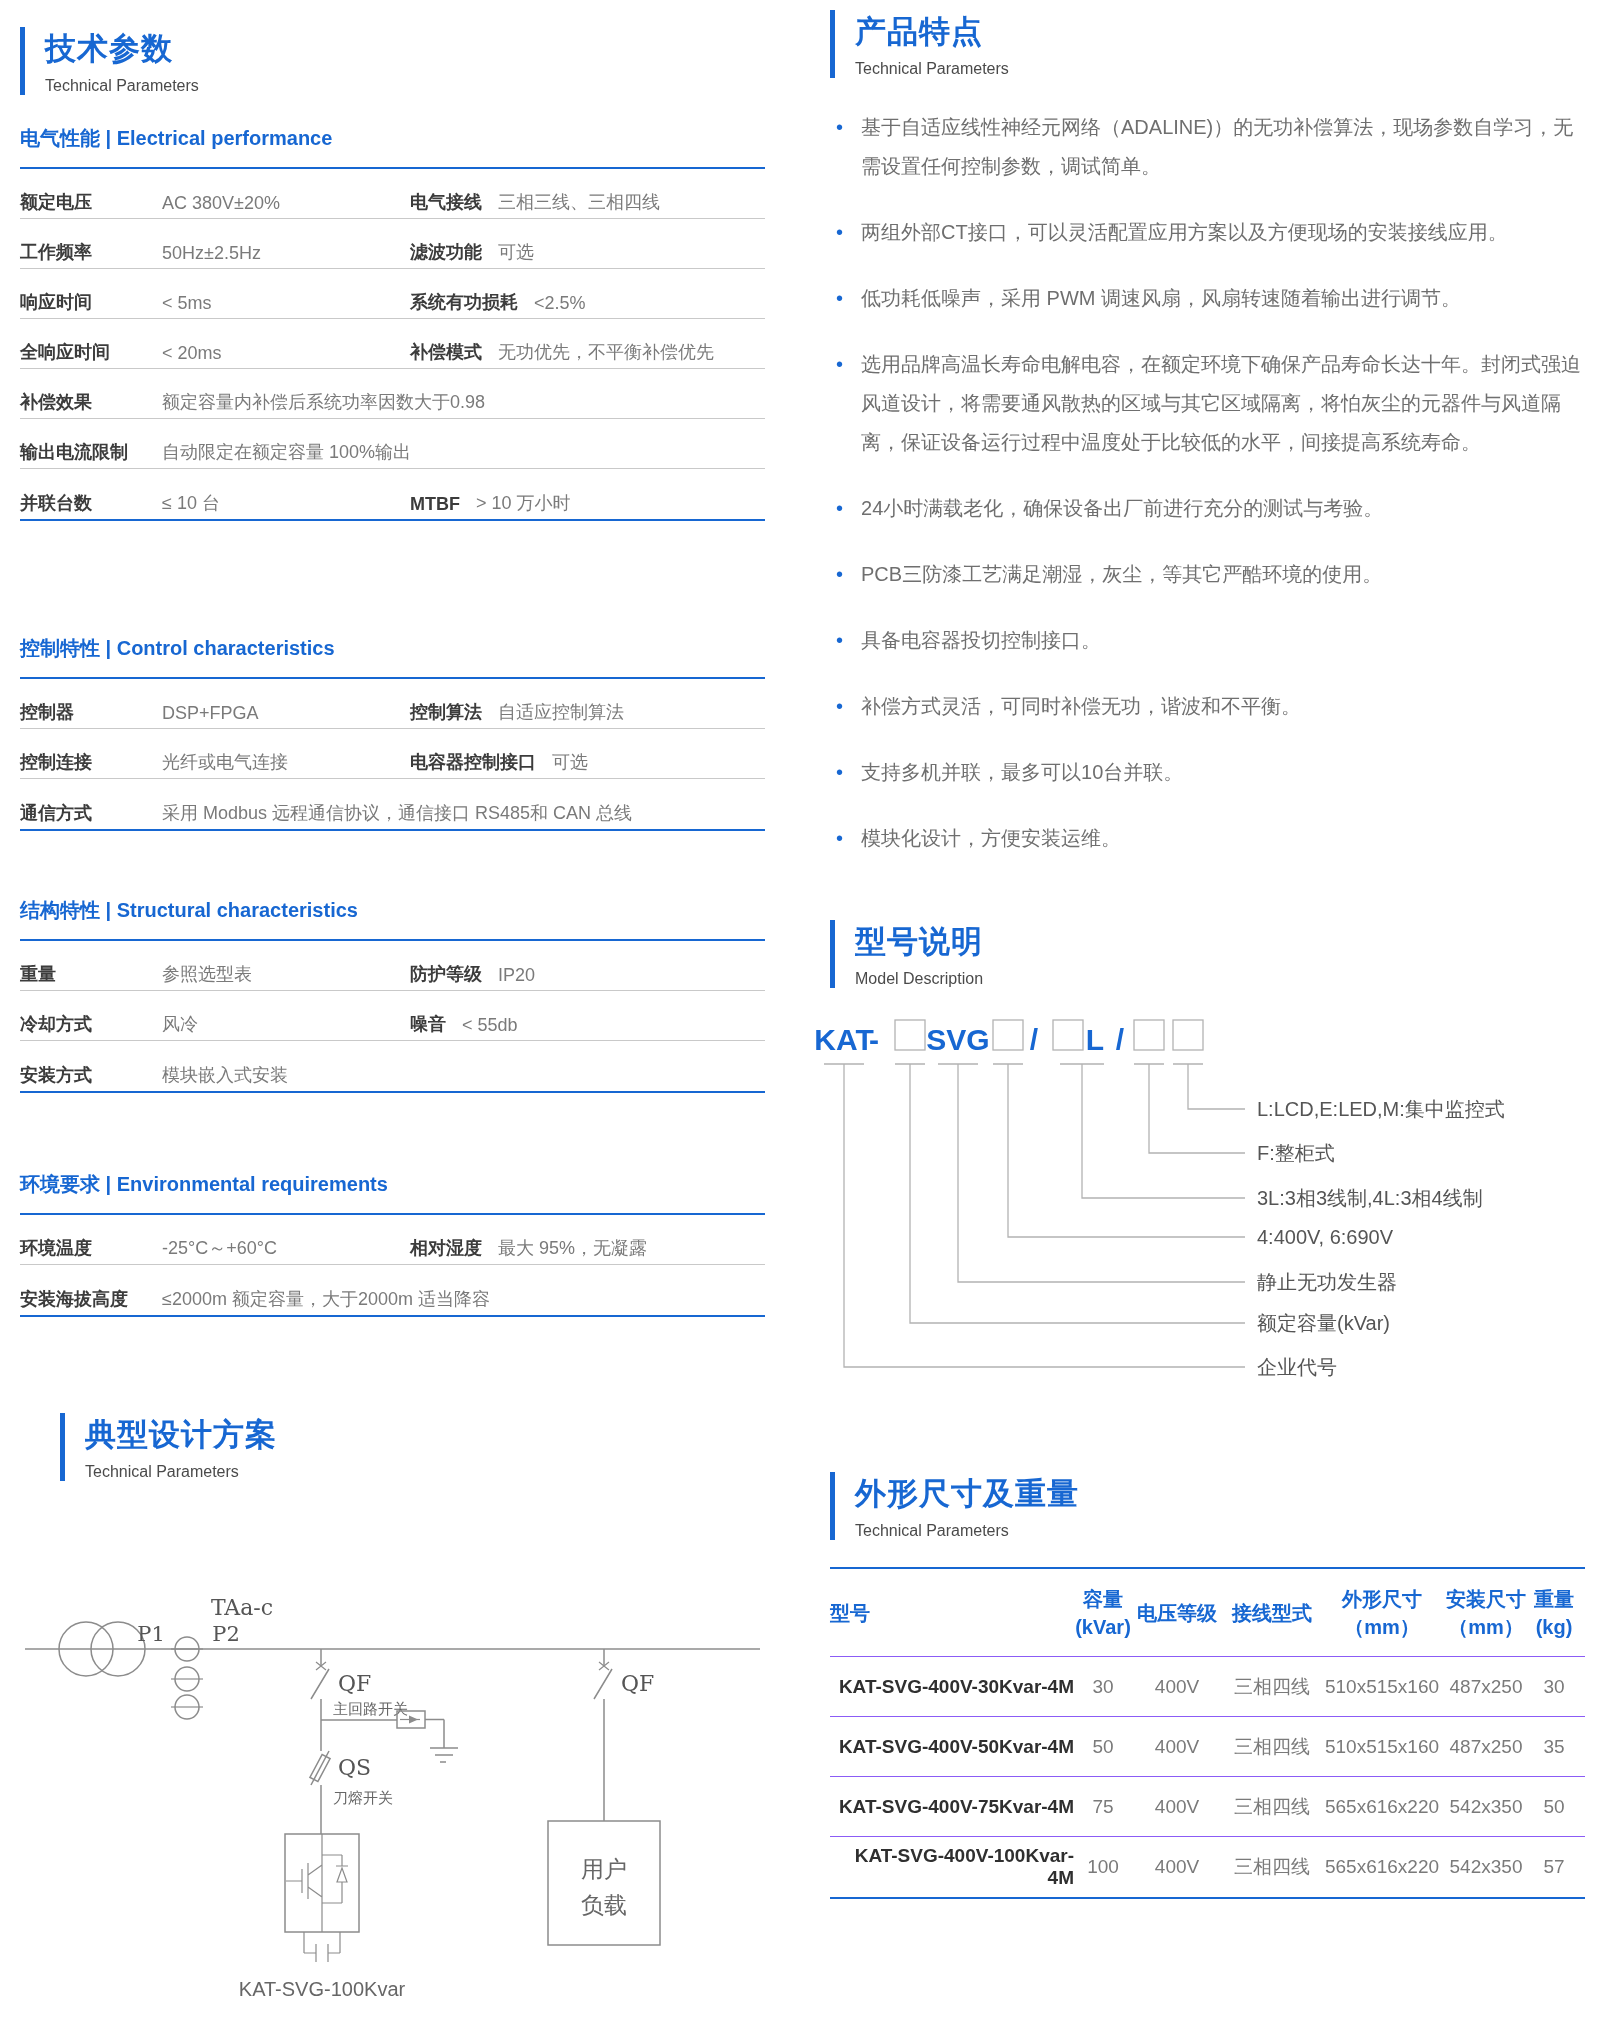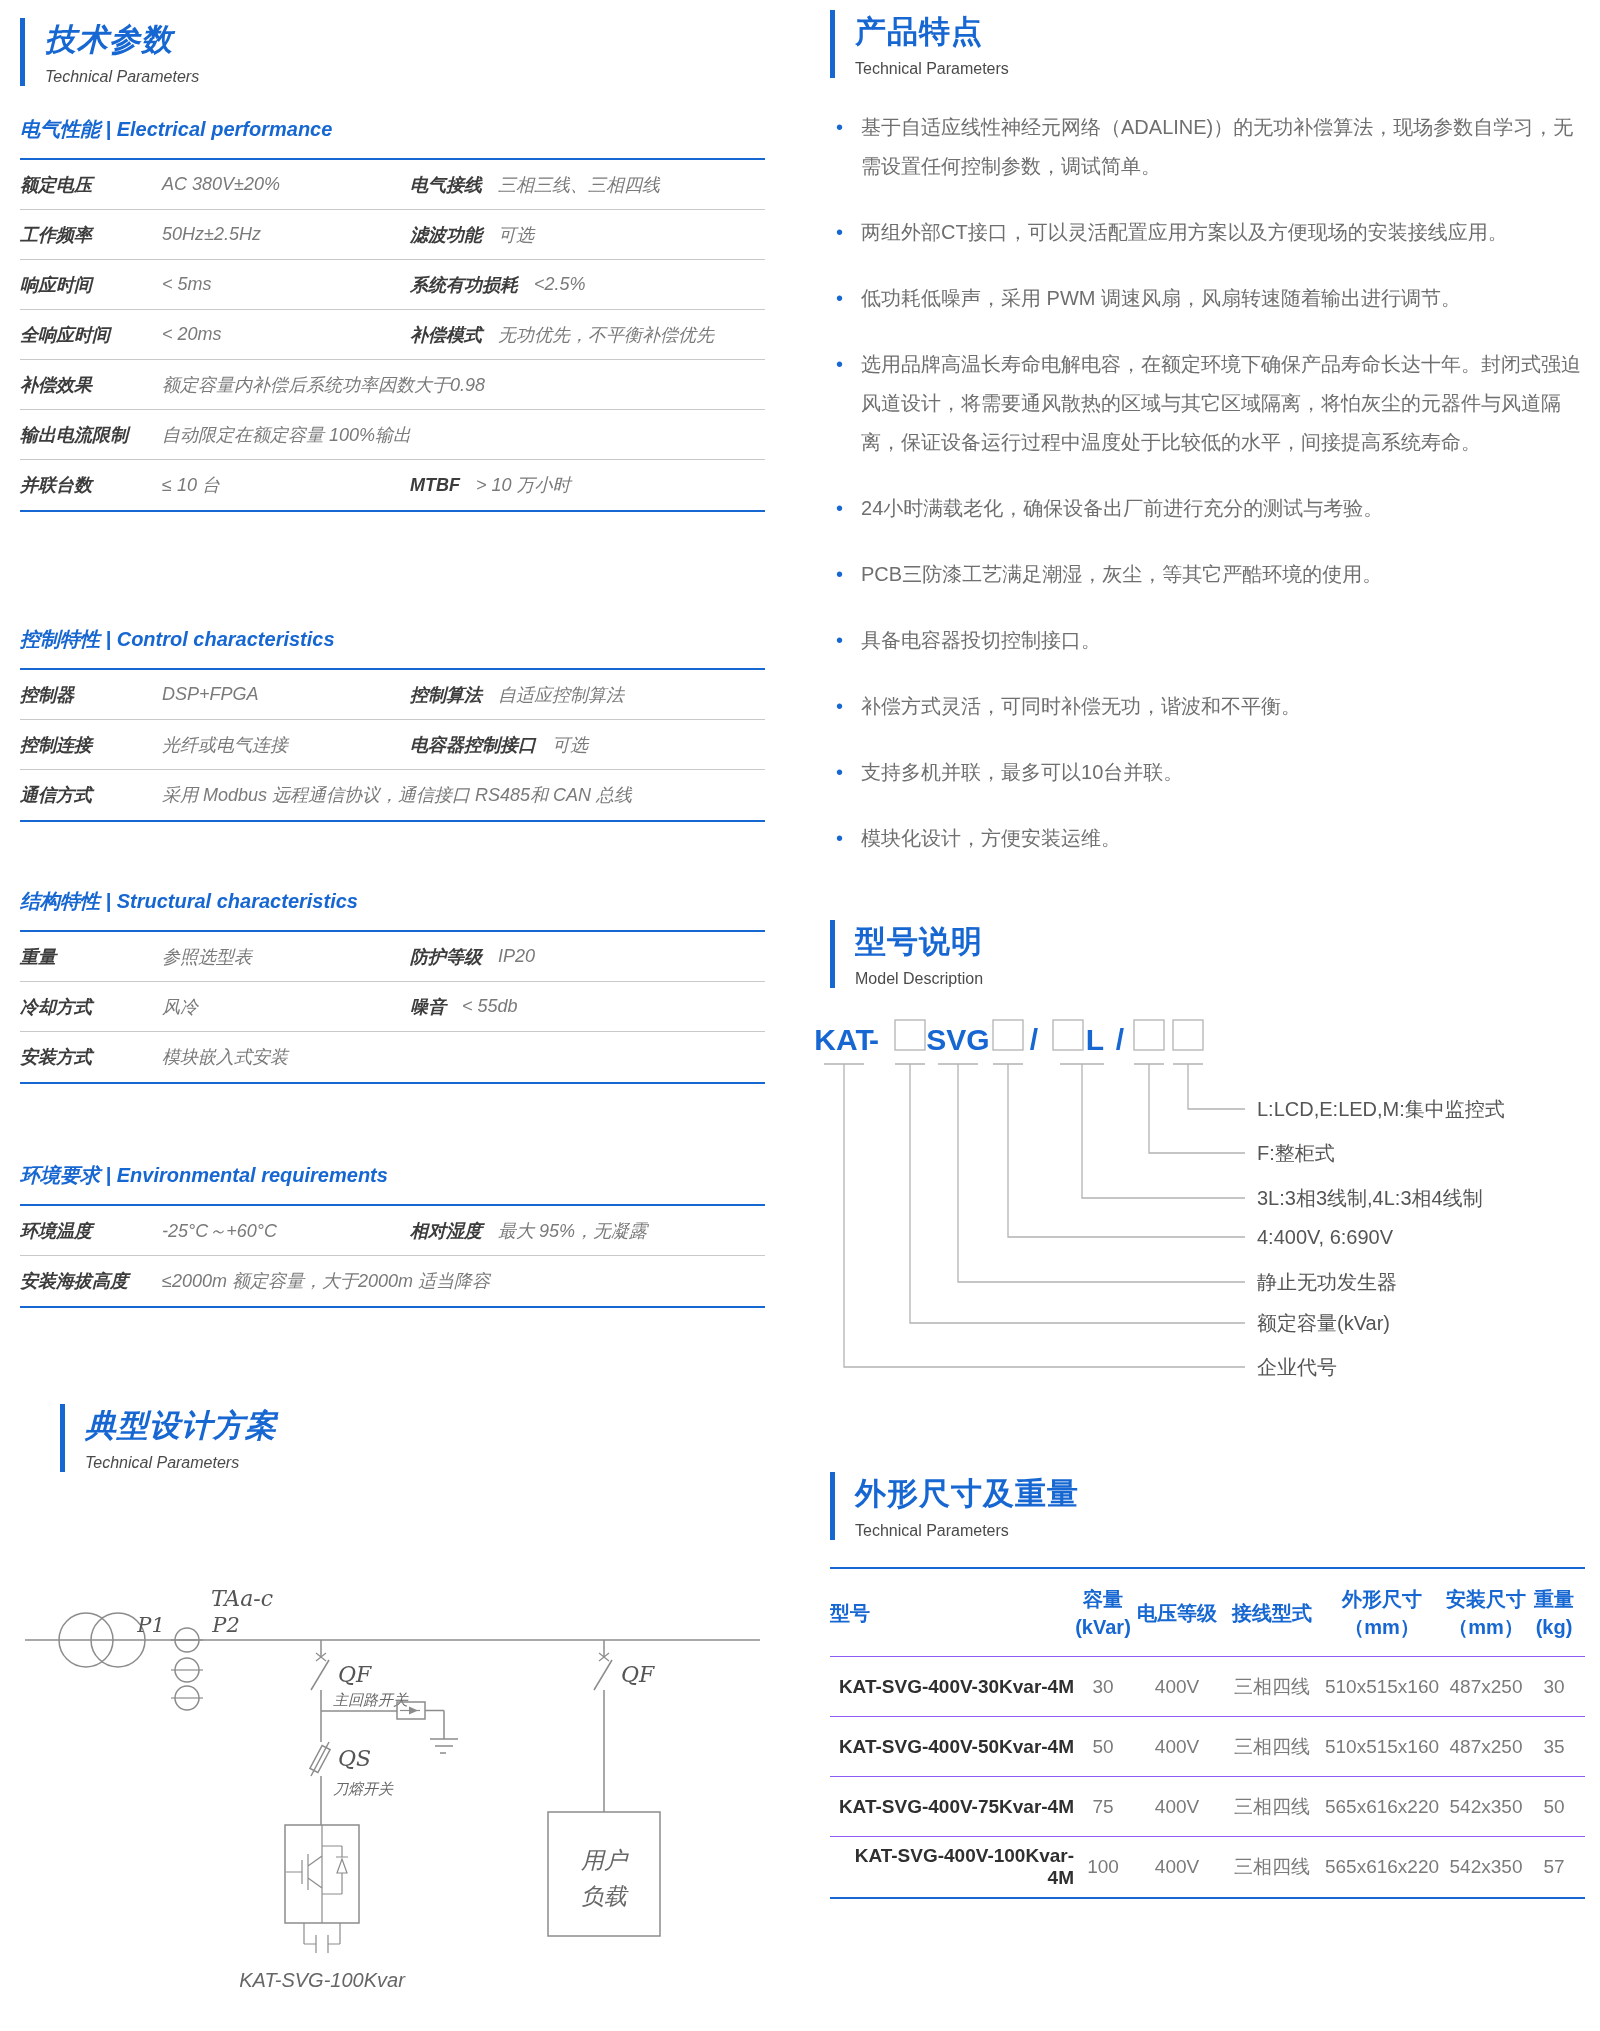--- a/index.html
+++ b/index.html
@@ -1,31 +1,31 @@
 <!DOCTYPE html>
 <html style="--accent: #1767d2;"><head>
 <meta charset="utf-8">
 <style>
   :root{ --accent:#1767d2; }
   *{box-sizing:border-box;}
   body{margin:0;background:#fff;font-family:"Liberation Sans","DejaVu Sans",sans-serif;}
   .page{position:relative;width:1600px;height:2031px;background:#fff;overflow:hidden;}
-  .col-left{position:absolute;left:20px;top:8px;width:745px;font-style:italic;}
+  .col-left{position:absolute;left:20px;top:17px;width:745px;}
   .col-right{position:absolute;left:830px;top:0;width:755px;}
 
   .sec-header{display:flex;align-items:stretch;min-height:68px;margin-top:10px;}
   .sec-bar{flex:0 0 5px;background:var(--accent);margin-right:20px;}
   .sec-titles{display:flex;flex-direction:column;justify-content:center;}
   .sec-title{font-size:31px;font-weight:bold;color:var(--accent);letter-spacing:1px;}
   .sec-sub{font-size:16px;color:#4a4a4a;margin-top:7px;}
 
   .spec-block{width:745px;}
   .spec-title{font-size:20px;color:var(--accent);font-weight:bold;margin-bottom:15px;}
   .spec-table{border-top:2px solid var(--accent);border-bottom:2px solid var(--accent);}
-  .spec-row{display:flex;align-items:center;min-height:50px;font-size:18px;border-bottom:1px solid #c9c9c9;padding:4px 0;}
+  .spec-row{display:flex;align-items:flex-end;min-height:50px;font-size:18px;border-bottom:1px solid #c9c9c9;padding:4px 0;}
   .spec-row:last-child{border-bottom:none;}
   .k{font-weight:bold;color:#3c3c3c;}
   .k1{flex:0 0 142px;}
   .v{color:#7a7a7a;}
   .v1{flex:0 0 248px;padding-right:8px;}
   .spec-row.full .v1{flex:1;}
   .k2{margin-right:16px;white-space:nowrap;}
   .v2{flex:1;}
 
   .feat-list{margin-top:30px;width:755px;}

